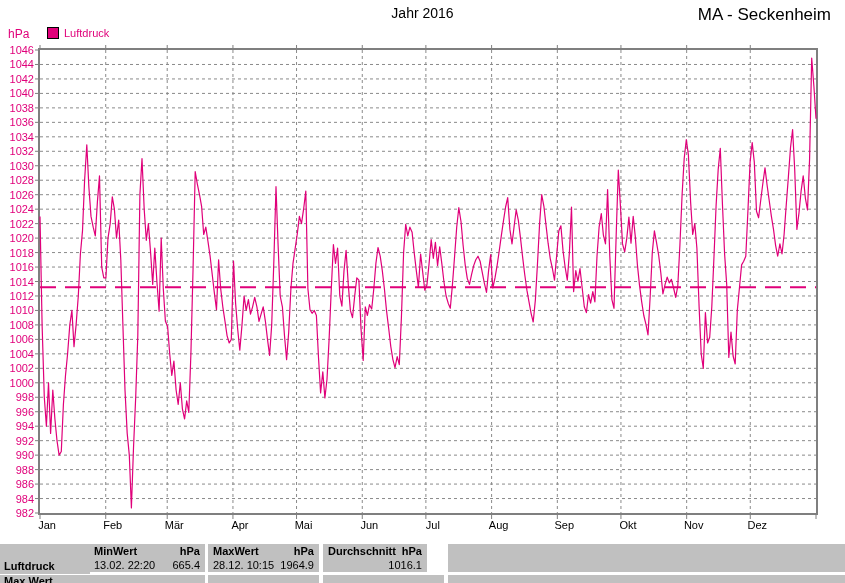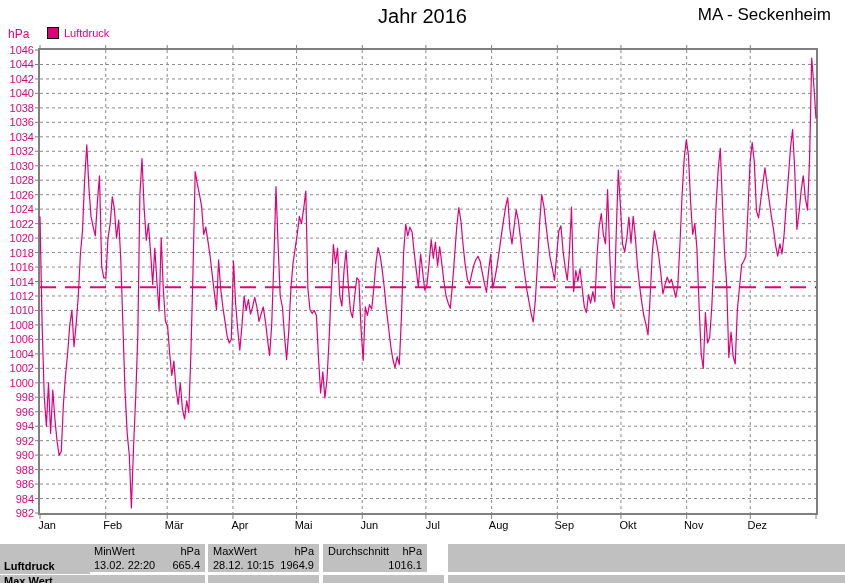--- a/index.html
+++ b/index.html
@@ -1,25 +1,25 @@
 <!DOCTYPE html>
 <html><head>
 <meta charset="utf-8">
 <style>
   html,body{margin:0;padding:0;overflow:hidden;background:#ffffff;}
   body{width:845px;height:583px;position:relative;font-family:"Liberation Sans",sans-serif;color:#000;}
-  .title{position:absolute;top:5px;left:0;width:845px;text-align:center;font-size:20px;}
+  .title{position:absolute;top:5px;left:0;width:845px;text-align:center;font-size:14px;}
   .station{position:absolute;top:5px;right:14px;font-size:17px;}
   .unit-label{position:absolute;top:27px;left:8px;font-size:12px;}
   .legend{position:absolute;top:27px;left:47px;display:flex;align-items:center;gap:5px;font-size:11px;}
   .legend .swatch{width:10px;height:10px;border:1px solid #000;display:inline-block;}
   #chart{position:absolute;top:0;left:0;}
   .cell{position:absolute;background:#c0c0c0;font-size:11px;color:#000;overflow:hidden;}
   .trow{height:14px;display:flex;justify-content:space-between;align-items:center;padding:0 5px;}
-  .trow.hdr{font-weight:normal;align-items:center;}
+  .trow.hdr{font-weight:bold;align-items:center;}
   .label-cell{display:flex;align-items:flex-end;padding:0 0 2px 4px;font-weight:bold;}
   .cut-label{padding:1px 0 8px 4px;font-weight:bold;line-height:11px;}
   #c0{left:0;top:544px;width:86px;height:28px;}
   #c1{left:89px;top:544px;width:116px;height:28px;}
   #c2{left:208px;top:544px;width:111px;height:28px;}
   #c3{left:323px;top:544px;width:104px;height:28px;}
   #c4{left:448px;top:544px;width:397px;height:28px;}
   #r2c0{left:0;top:575px;width:86px;height:8px;}
   #r2c1{left:89px;top:575px;width:116px;height:8px;}
   #r2c2{left:208px;top:575px;width:111px;height:8px;}

